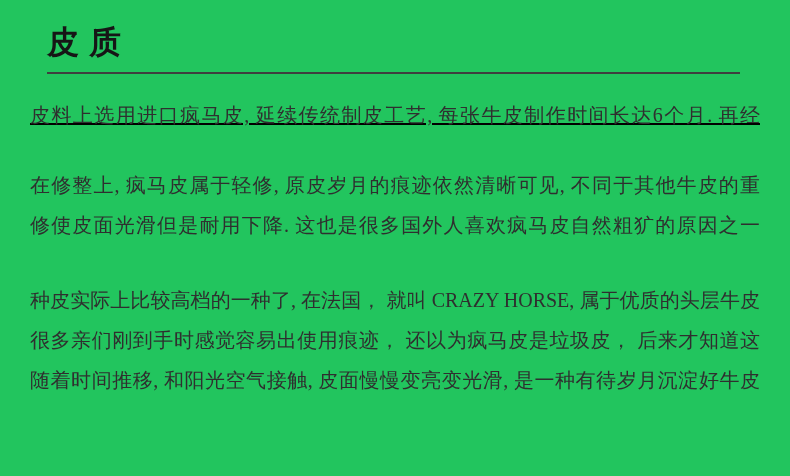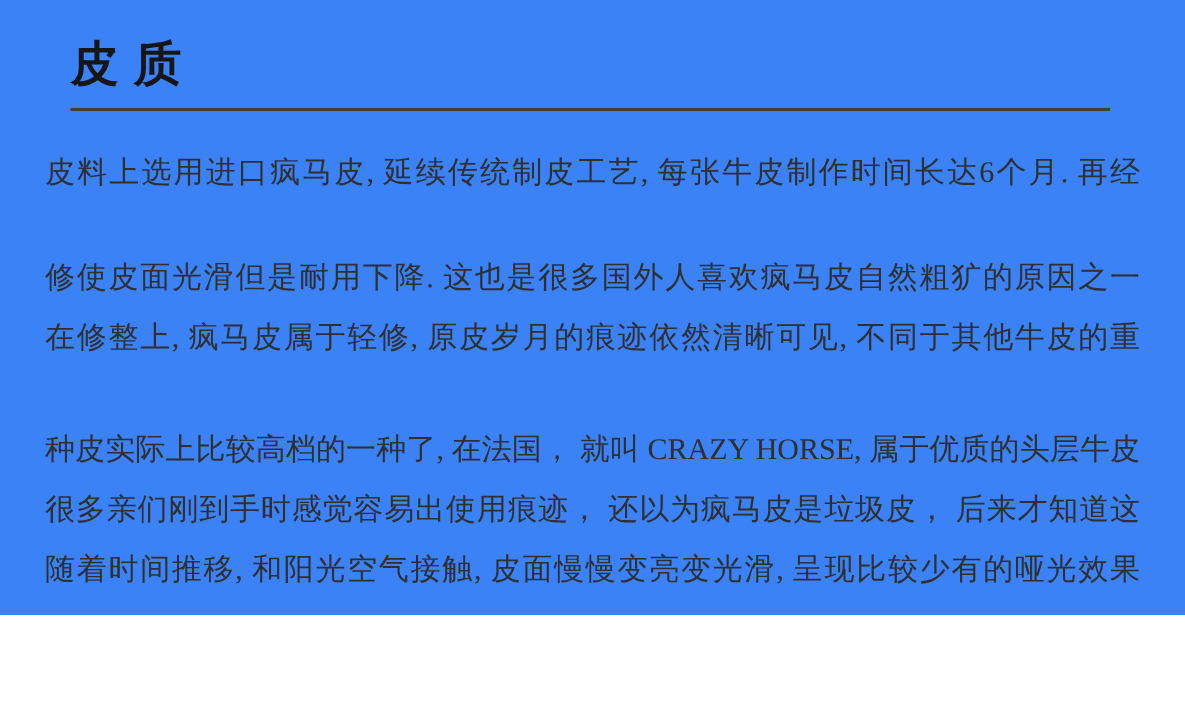--- a/index.html
+++ b/index.html
@@ -3,22 +3,22 @@
 <meta charset="utf-8">
 <style>
   html, body {
     margin: 0;
     padding: 0;
     background: #ffffff;
   }
   .page {
     position: relative;
     width: 790px;
-    height: 410px;
-    background: #3b82f6;
+    height: 476px;
+    background: #22c55e;
     font-family: "Liberation Serif", serif;
     overflow: hidden;
     box-sizing: border-box;
   }
   .title {
     margin: 24px 0 0 47px;
     font-size: 32px;
     line-height: 36px;
     font-weight: bold;
     color: #161616;
@@ -30,21 +30,21 @@
     height: 2px;
     border: none;
     background: #3f3f3f;
   }
   .content {
     padding: 0 30px;
   }
   .para {
     margin: 0;
   }
-  .para-1 { margin-top: 21px; }
+  .para-1 { margin-top: 21px; text-decoration: underline; }
   .para-2 { margin-top: 30px; }
   .para-3 { margin-top: 35px; }
   .line {
     font-size: 20px;
     line-height: 40px;
     height: 40px;
     overflow: hidden;
     color: #2f2f2f;
     text-align: justify;
     text-align-last: justify;
@@ -60,25 +60,25 @@
 
   <hr class="rule">
 
   <div class="content">
 
     <div class="para para-1">
       <div class="line">皮料上选用进口疯马皮, 延续传统制皮工艺, 每张牛皮制作时间长达6个月. 再经</div>
     </div>
 
     <div class="para para-2">
+      <div class="line">在修整上, 疯马皮属于轻修, 原皮岁月的痕迹依然清晰可见, 不同于其他牛皮的重</div>
       <div class="line">修使皮面光滑但是耐用下降. 这也是很多国外人喜欢疯马皮自然粗犷的原因之一</div>
-      <div class="line">在修整上, 疯马皮属于轻修, 原皮岁月的痕迹依然清晰可见, 不同于其他牛皮的重</div>
     </div>
 
     <div class="para para-3">
       <div class="line">种皮实际上比较高档的一种了, 在法国， 就叫 CRAZY HORSE, 属于优质的头层牛皮</div>
       <div class="line">很多亲们刚到手时感觉容易出使用痕迹， 还以为疯马皮是垃圾皮， 后来才知道这</div>
-      <div class="line">随着时间推移, 和阳光空气接触, 皮面慢慢变亮变光滑, 呈现比较少有的哑光效果</div>
+      <div class="line">随着时间推移, 和阳光空气接触, 皮面慢慢变亮变光滑, 是一种有待岁月沉淀好牛皮</div>
     </div>
 
   </div>
 
 </div>
 
 </body></html>

